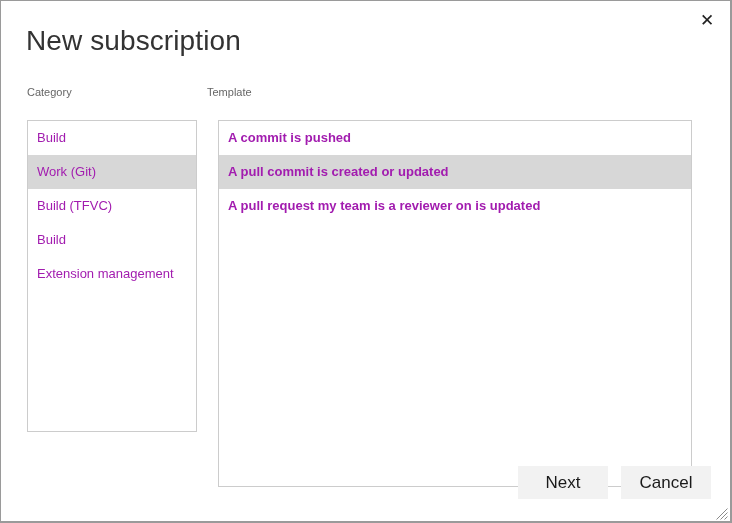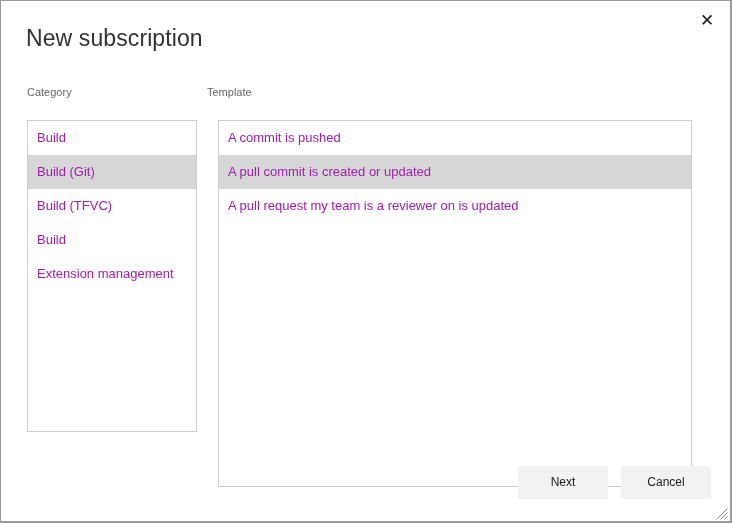--- a/index.html
+++ b/index.html
@@ -43,21 +43,21 @@
     background: transparent;
     border: none;
     padding: 0;
     font-family: "Liberation Sans", sans-serif;
   }
 
   .title {
     position: absolute;
     left: 25px;
     top: 24px;
-    font-size: 23px;
+    font-size: 28px;
     font-weight: 300;
     color: #333333;
     letter-spacing: 0.1px;
     white-space: nowrap;
   }
 
   .field-label {
     position: absolute;
     font-size: 11px;
     color: #666666;
@@ -76,20 +76,21 @@
   }
   .listbox-category {
     left: 26px;
     width: 170px;
     height: 312px;
   }
   .listbox-template {
     left: 217px;
     width: 474px;
     height: 367px;
+    font-weight: bold;
   }
 
   .list-item {
     height: 34px;
     line-height: 34px;
     padding: 0 0 0 9px;
     font-size: 13px;
     color: #a21caf;
     white-space: nowrap;
     overflow: hidden;
@@ -110,21 +111,21 @@
   }
   .dlg-button {
     position: absolute;
     top: 0;
     width: 90px;
     height: 33px;
     box-sizing: border-box;
     background: #f2f2f2;
     border: 1px solid #f2f2f2;
     color: #1a1a1a;
-    font-size: 12px;
+    font-size: 17px;
     font-family: "Liberation Sans", sans-serif;
     cursor: pointer;
     padding: 0;
     line-height: 31px;
     text-align: center;
   }
   .btn-next { left: 517px; }
   .btn-cancel { left: 620px; }
 
   .resize-grip {
@@ -143,21 +144,21 @@
 
   <button class="close-btn">✕</button>
 
   <div class="title">New subscription</div>
 
   <div class="field-label label-category">Category</div>
   <div class="field-label label-template">Template</div>
 
   <div class="listbox listbox-category" id="category-listbox">
       <div class="list-item">Build</div>
-      <div class="list-item selected">Build (Git)</div>
+      <div class="list-item selected">Work (Git)</div>
       <div class="list-item">Build (TFVC)</div>
       <div class="list-item">Build</div>
       <div class="list-item">Extension management</div>
     </div>
 
   <div class="listbox listbox-template" id="template-listbox">
       <div class="list-item">A commit is pushed</div>
       <div class="list-item selected">A pull commit is created or updated</div>
       <div class="list-item">A pull request my team is a reviewer on is updated</div>
     </div>

